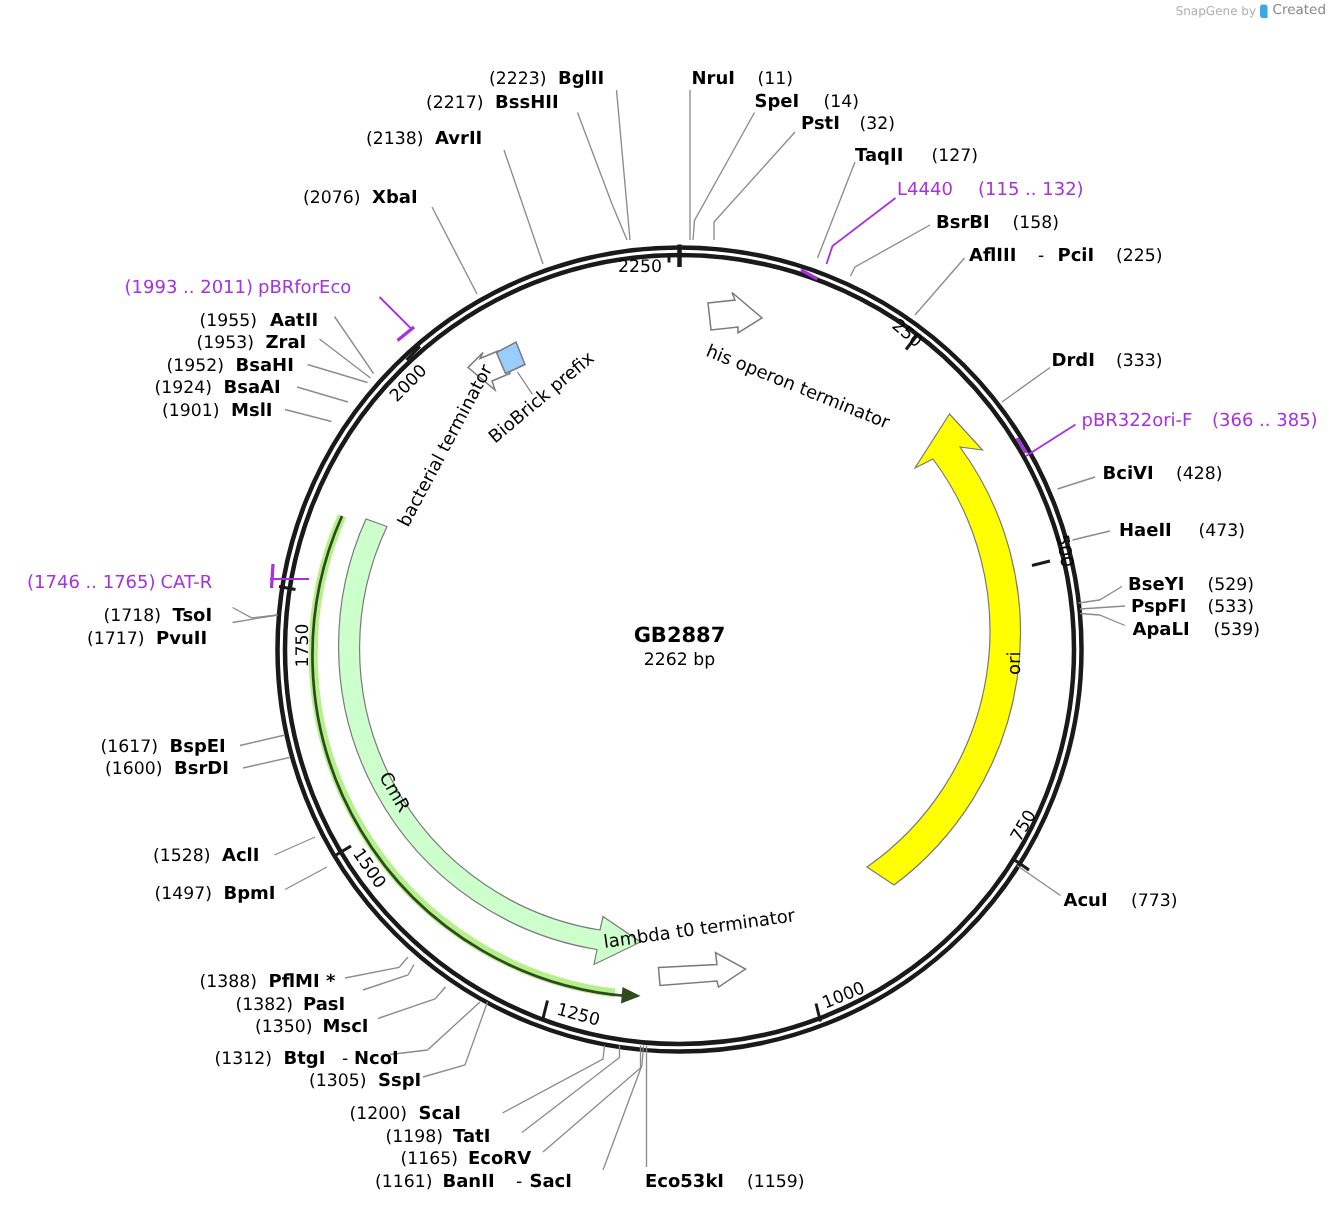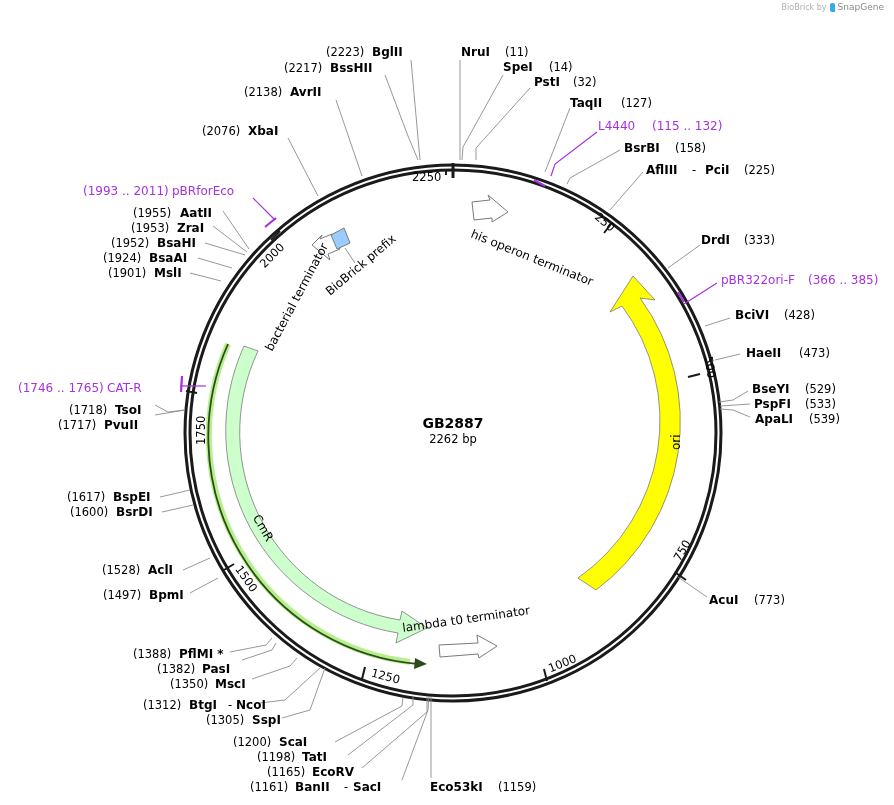--- a/index.html
+++ b/index.html
@@ -12,23 +12,23 @@
   .enz-name { font-weight: bold; font-size: 12px; fill: #000; }
   .enz-pos { font-size: 11.5px; fill: #000; }
   .primer { font-size: 12px; fill: #a631e0; }
   .tick-label { font-size: 11.5px; fill: #000; }
   .feat-label { font-size: 12px; fill: #000; }
 </style>
 </head>
 <body>
 
 <div class="credit">
-  <span>BioBrick by</span>
+  <span>SnapGene by</span>
   <span class="logo"></span>
-  <span class="brand">SnapGene</span>
+  <span class="brand">Created</span>
 </div>
 
 <svg id="map" width="894" height="805" viewBox="0 0 894 805" xmlns="http://www.w3.org/2000/svg">
 
   <g>
     <circle cx="453" cy="433" r="268" fill="none" stroke="#1a1a1a" stroke-width="3"></circle>
     <circle cx="453" cy="433" r="263" fill="none" stroke="#1a1a1a" stroke-width="3"></circle>
   </g>
 
   <line x1="453" y1="163" x2="453" y2="178" stroke="#1a1a1a" stroke-width="3"></line>

